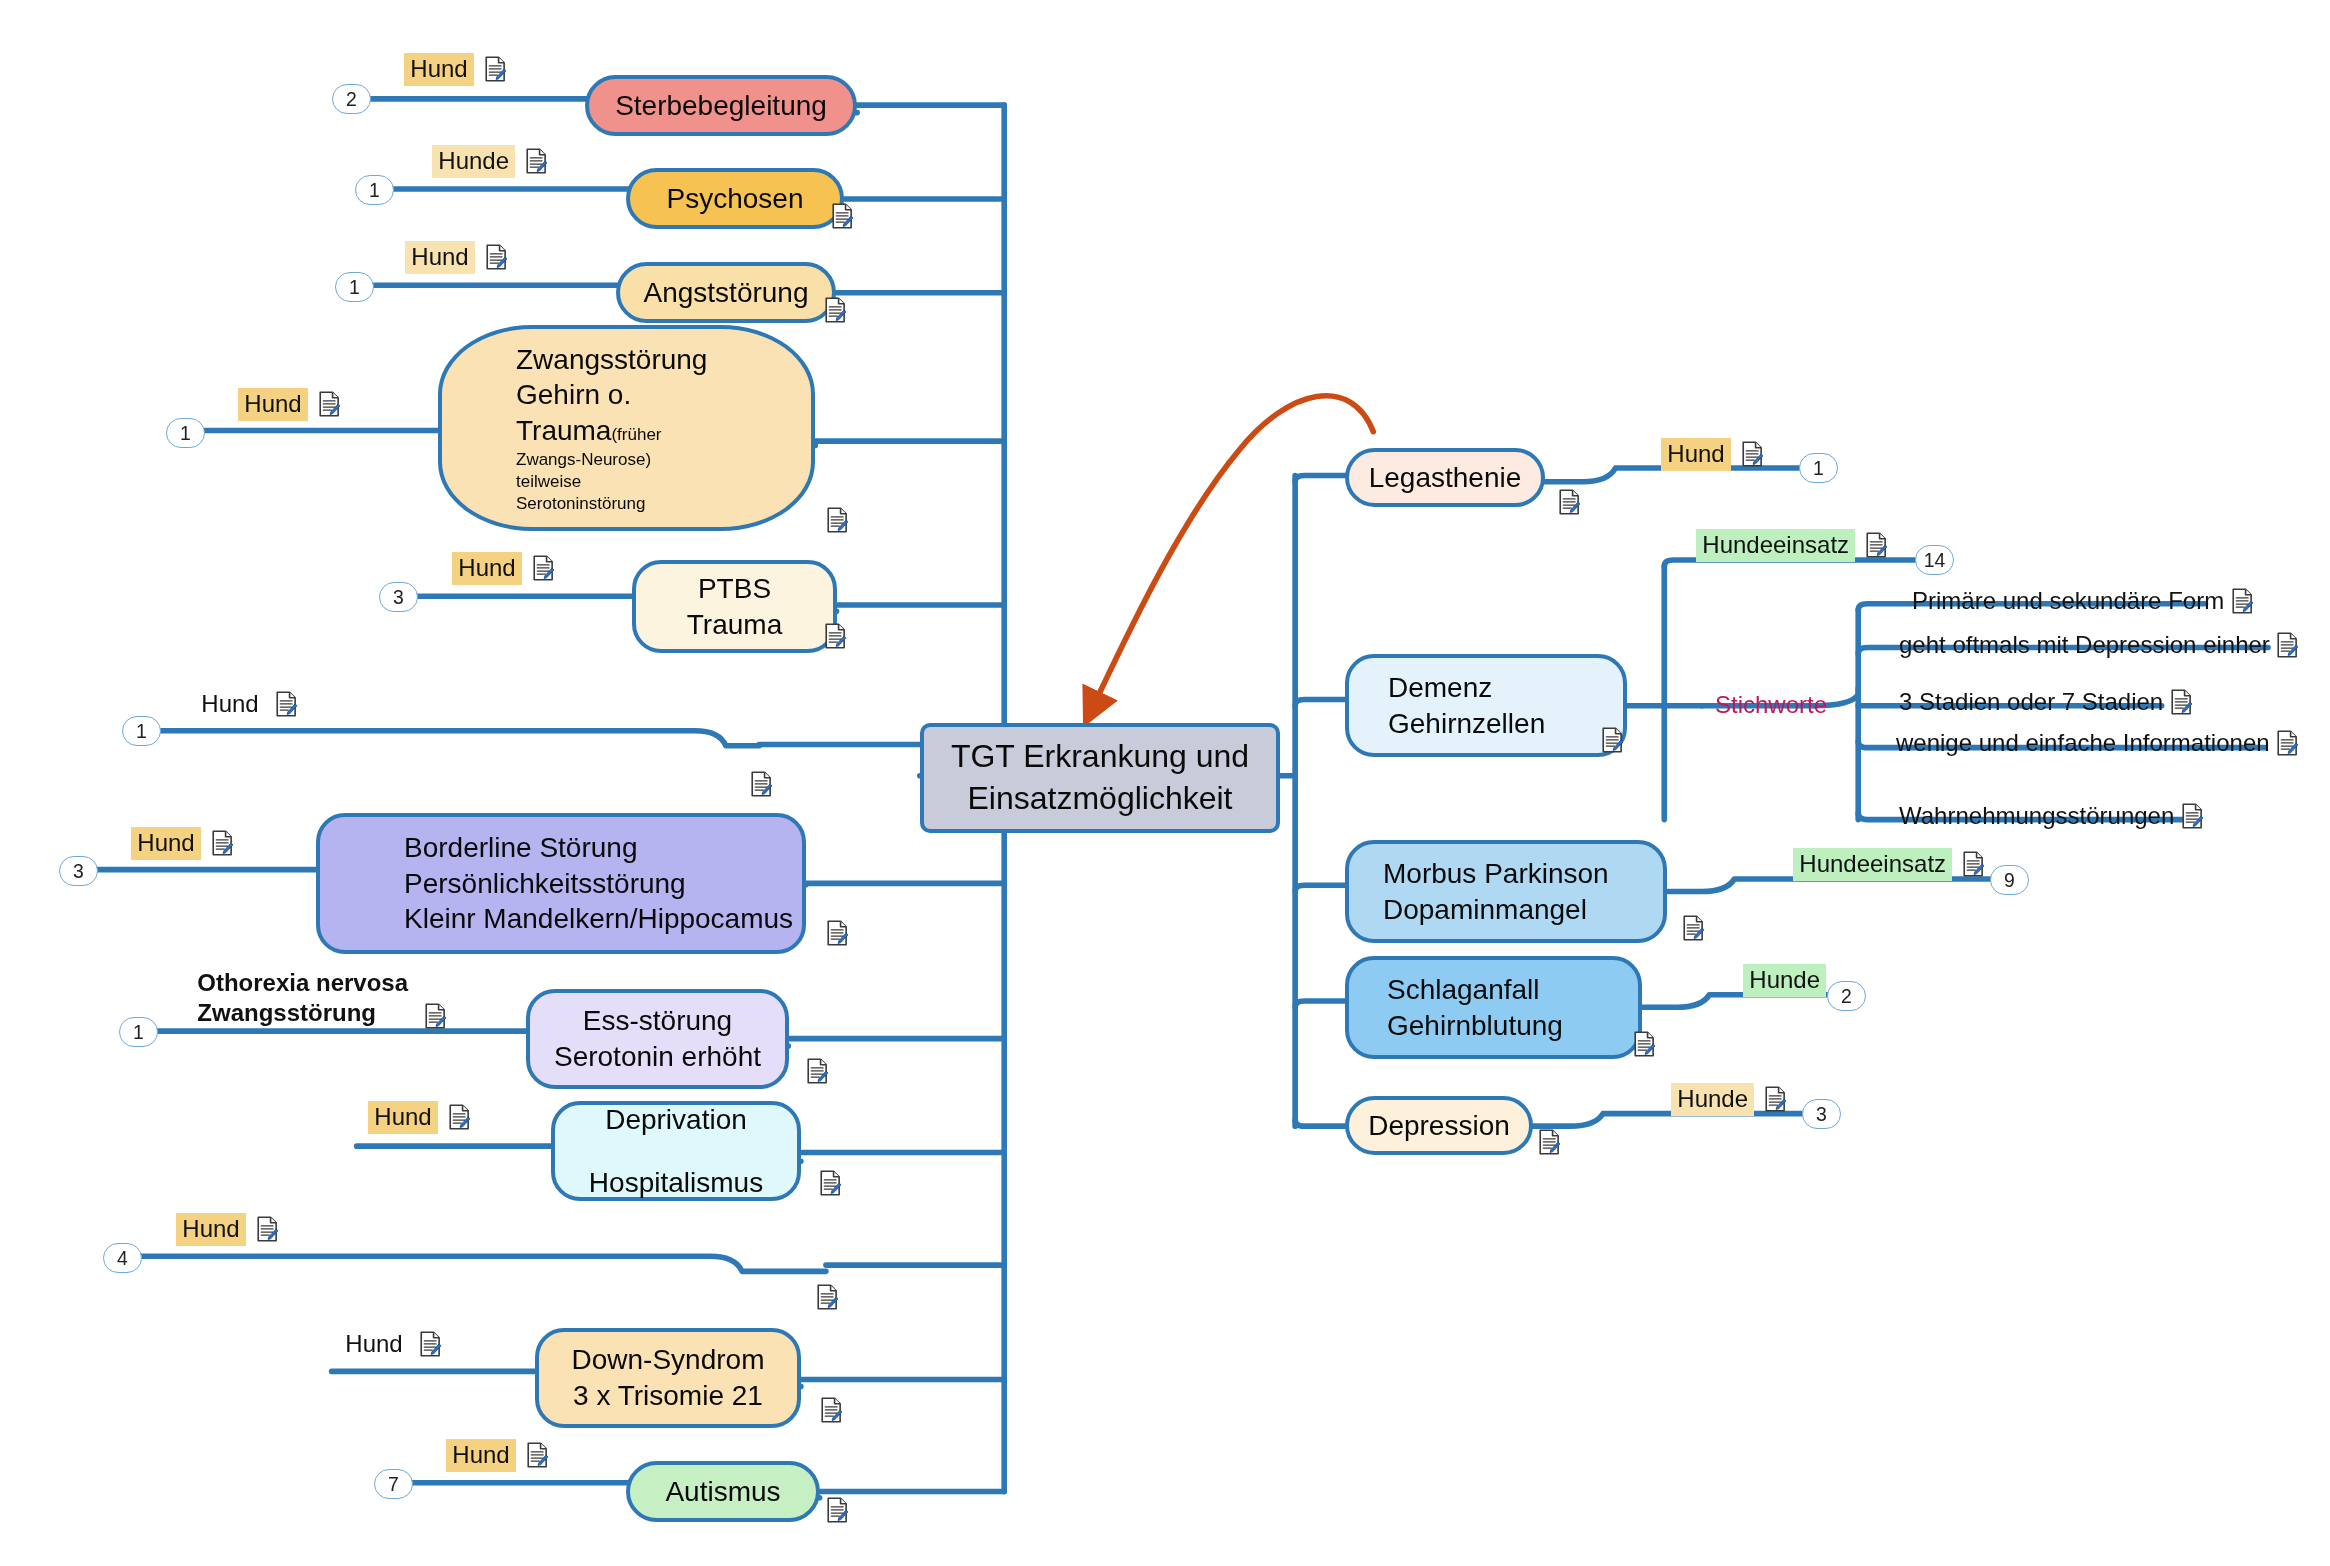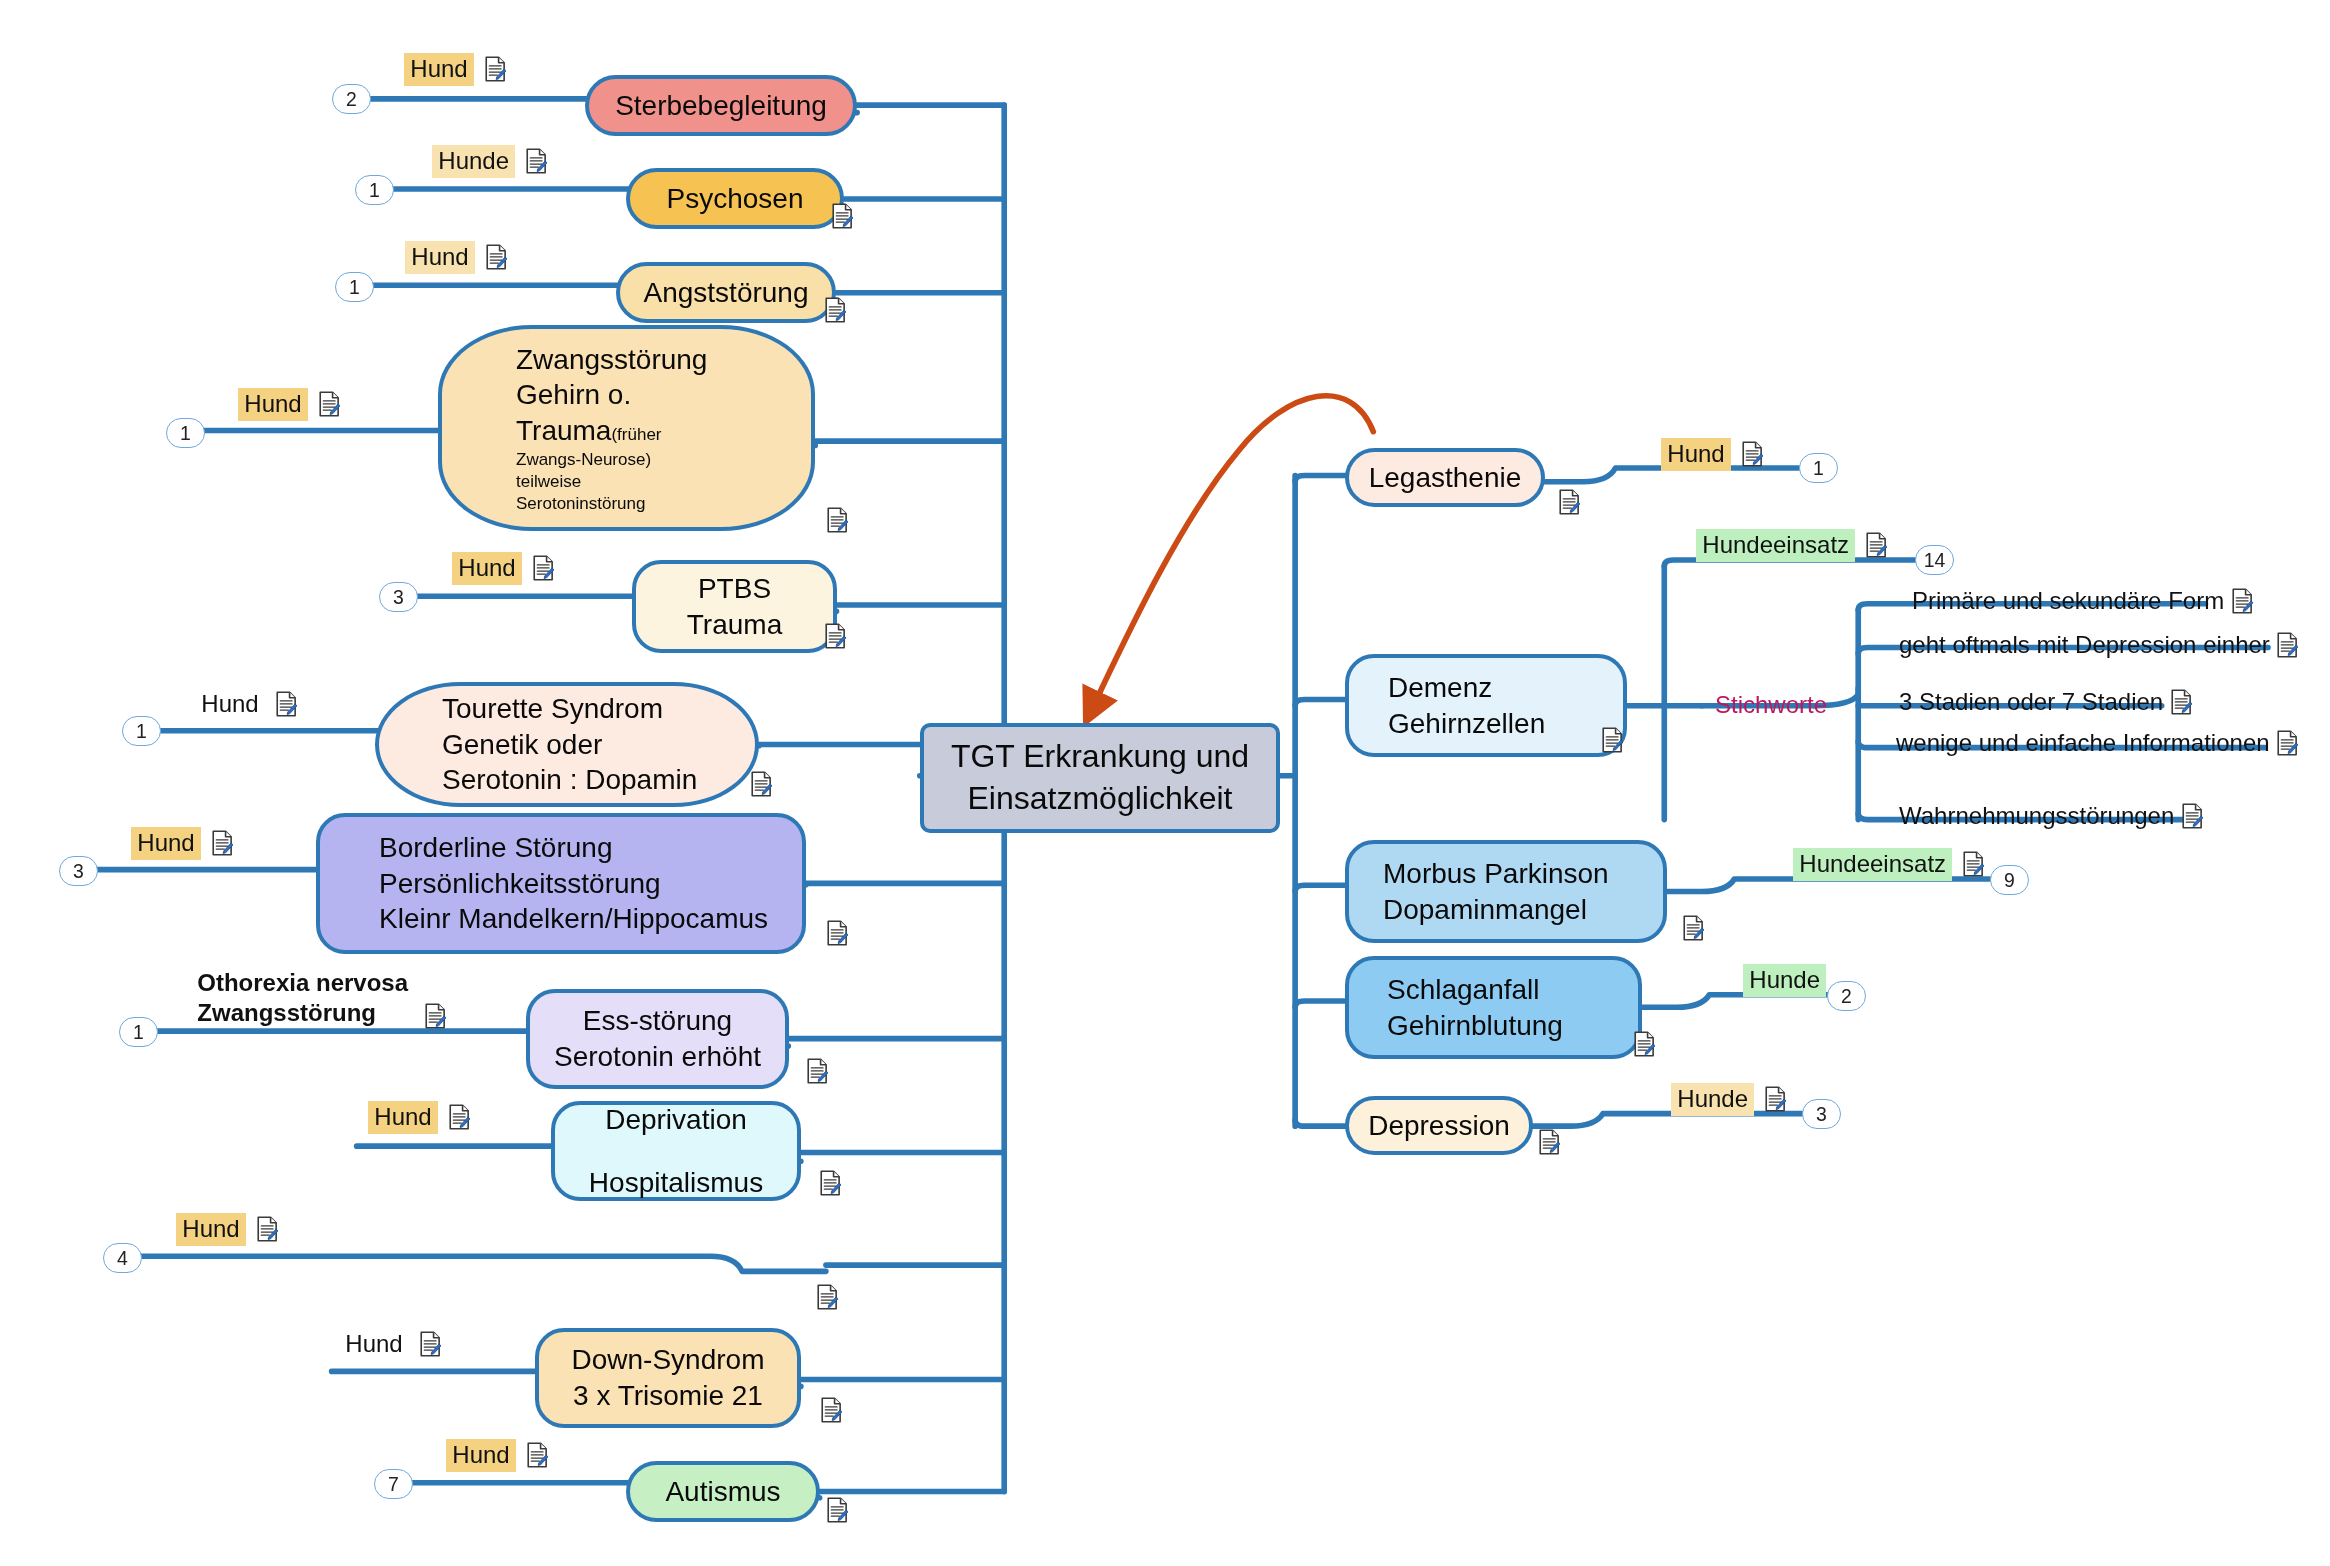--- a/index.html
+++ b/index.html
@@ -146,29 +146,23 @@
     <span class="ln" style="font-size:17px;">Zwangs-Neurose)</span>
     <span class="ln" style="font-size:17px;">teilweise</span>
     <span class="ln" style="font-size:17px;">Serotoninstörung</span>
   </div>
 
   <div class="node round" style="left:632px;top:560px;width:205px;height:93px;background:#FDF4E0;font-size:28px;">
     <span class="ln">PTBS</span>
     <span class="ln">Trauma</span>
   </div>
 
-  <div class="node blob" style="left:375px;top:682px;width:384px;height:125px;background:#FDEBE2;font-size:28px;
-              align-items:flex-start;padding-left:63px;text-align:left;">
-    <span class="ln">Tourette Syndrom</span>
-    <span class="ln">Genetik oder</span>
-    <span class="ln">Serotonin : Dopamin</span>
-  </div>
 
   <div class="node round" style="left:316px;top:813px;width:490px;height:141px;background:#B5B4F0;font-size:28px;
-              align-items:flex-start;padding-left:59px;text-align:left;">
+              align-items:flex-start;padding-left:84px;text-align:left;">
     <span class="ln">Borderline Störung</span>
     <span class="ln">Persönlichkeitsstörung</span>
     <span class="ln">Kleinr Mandelkern/Hippocamus</span>
   </div>
 
   <div class="node round" style="left:526px;top:989px;width:263px;height:100px;background:#E4DEF8;font-size:28px;">
     <span class="ln">Ess-störung</span>
     <span class="ln">Serotonin erhöht</span>
   </div>
 

